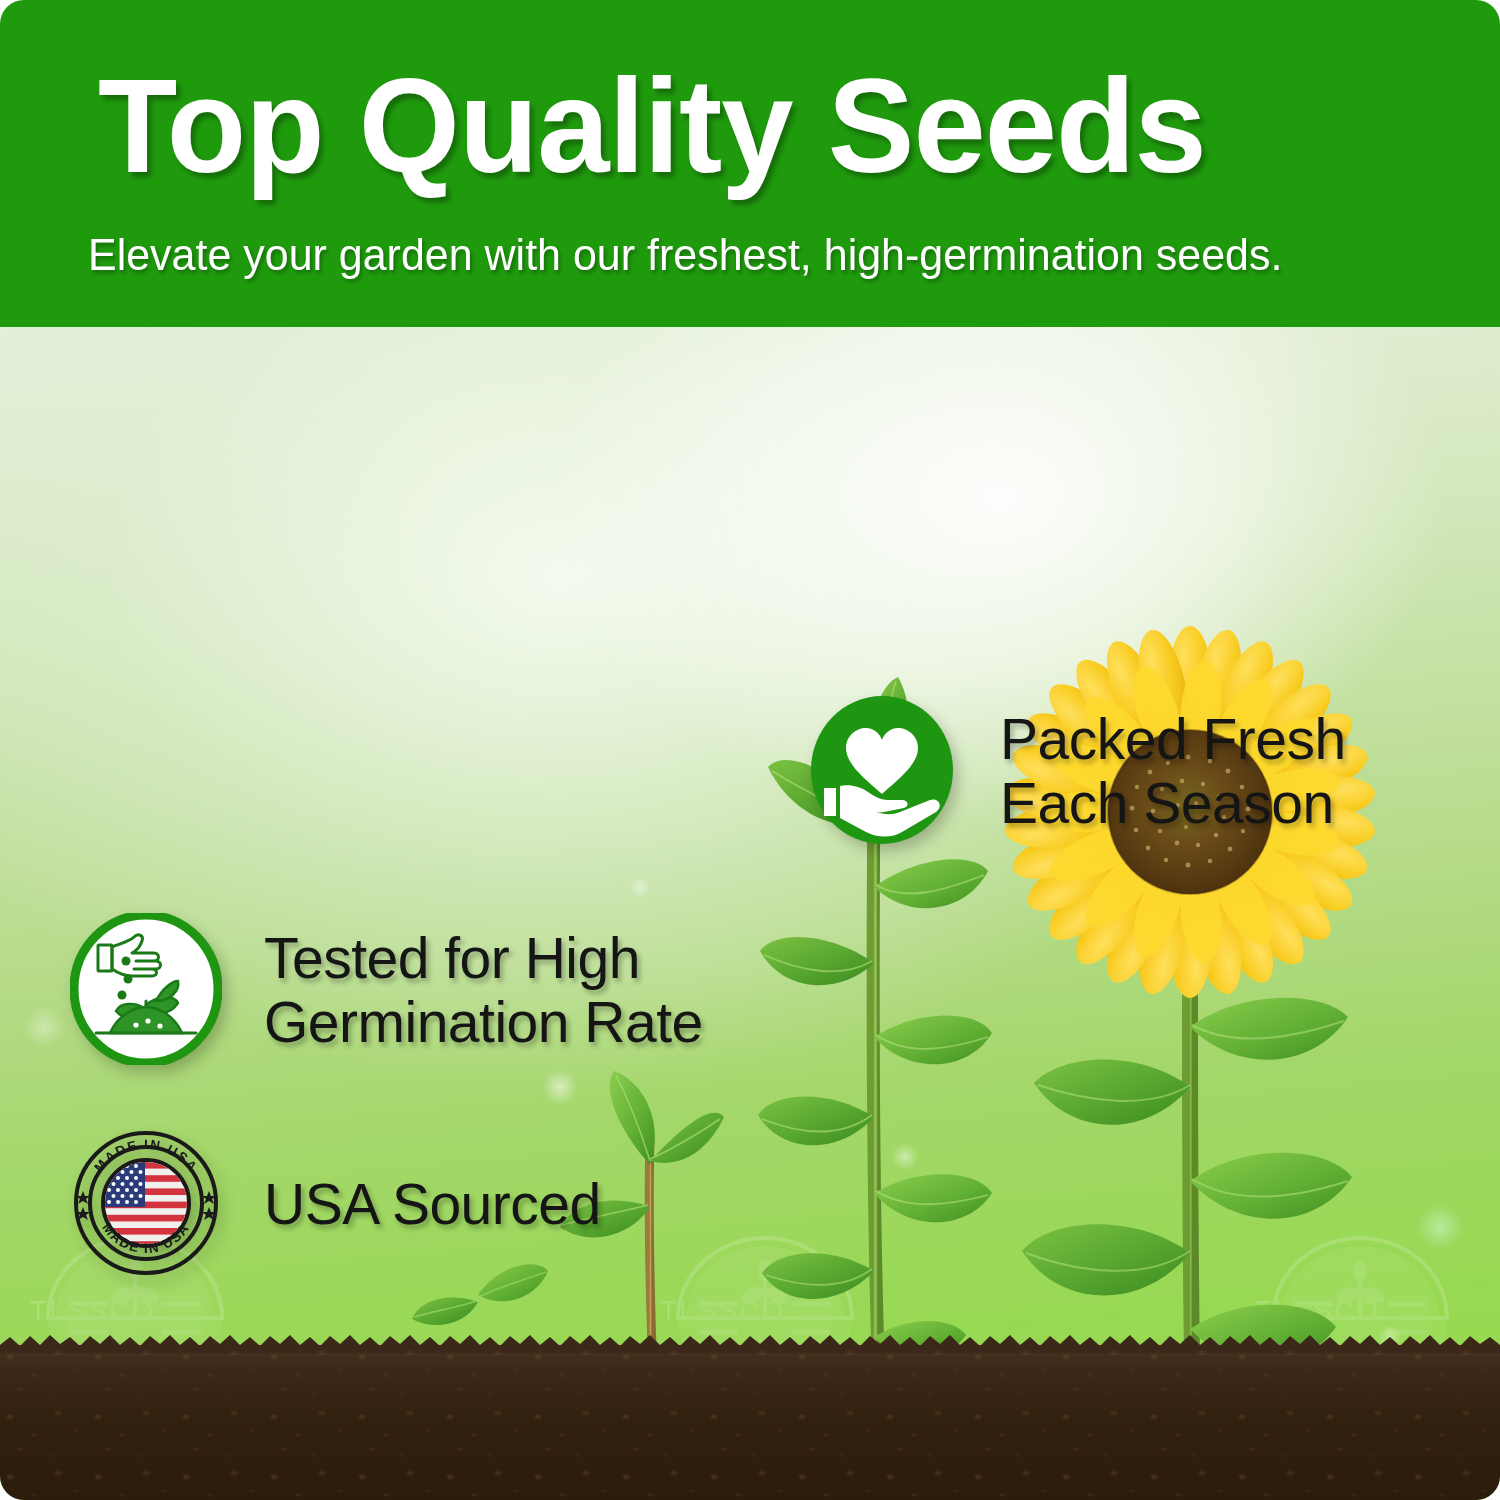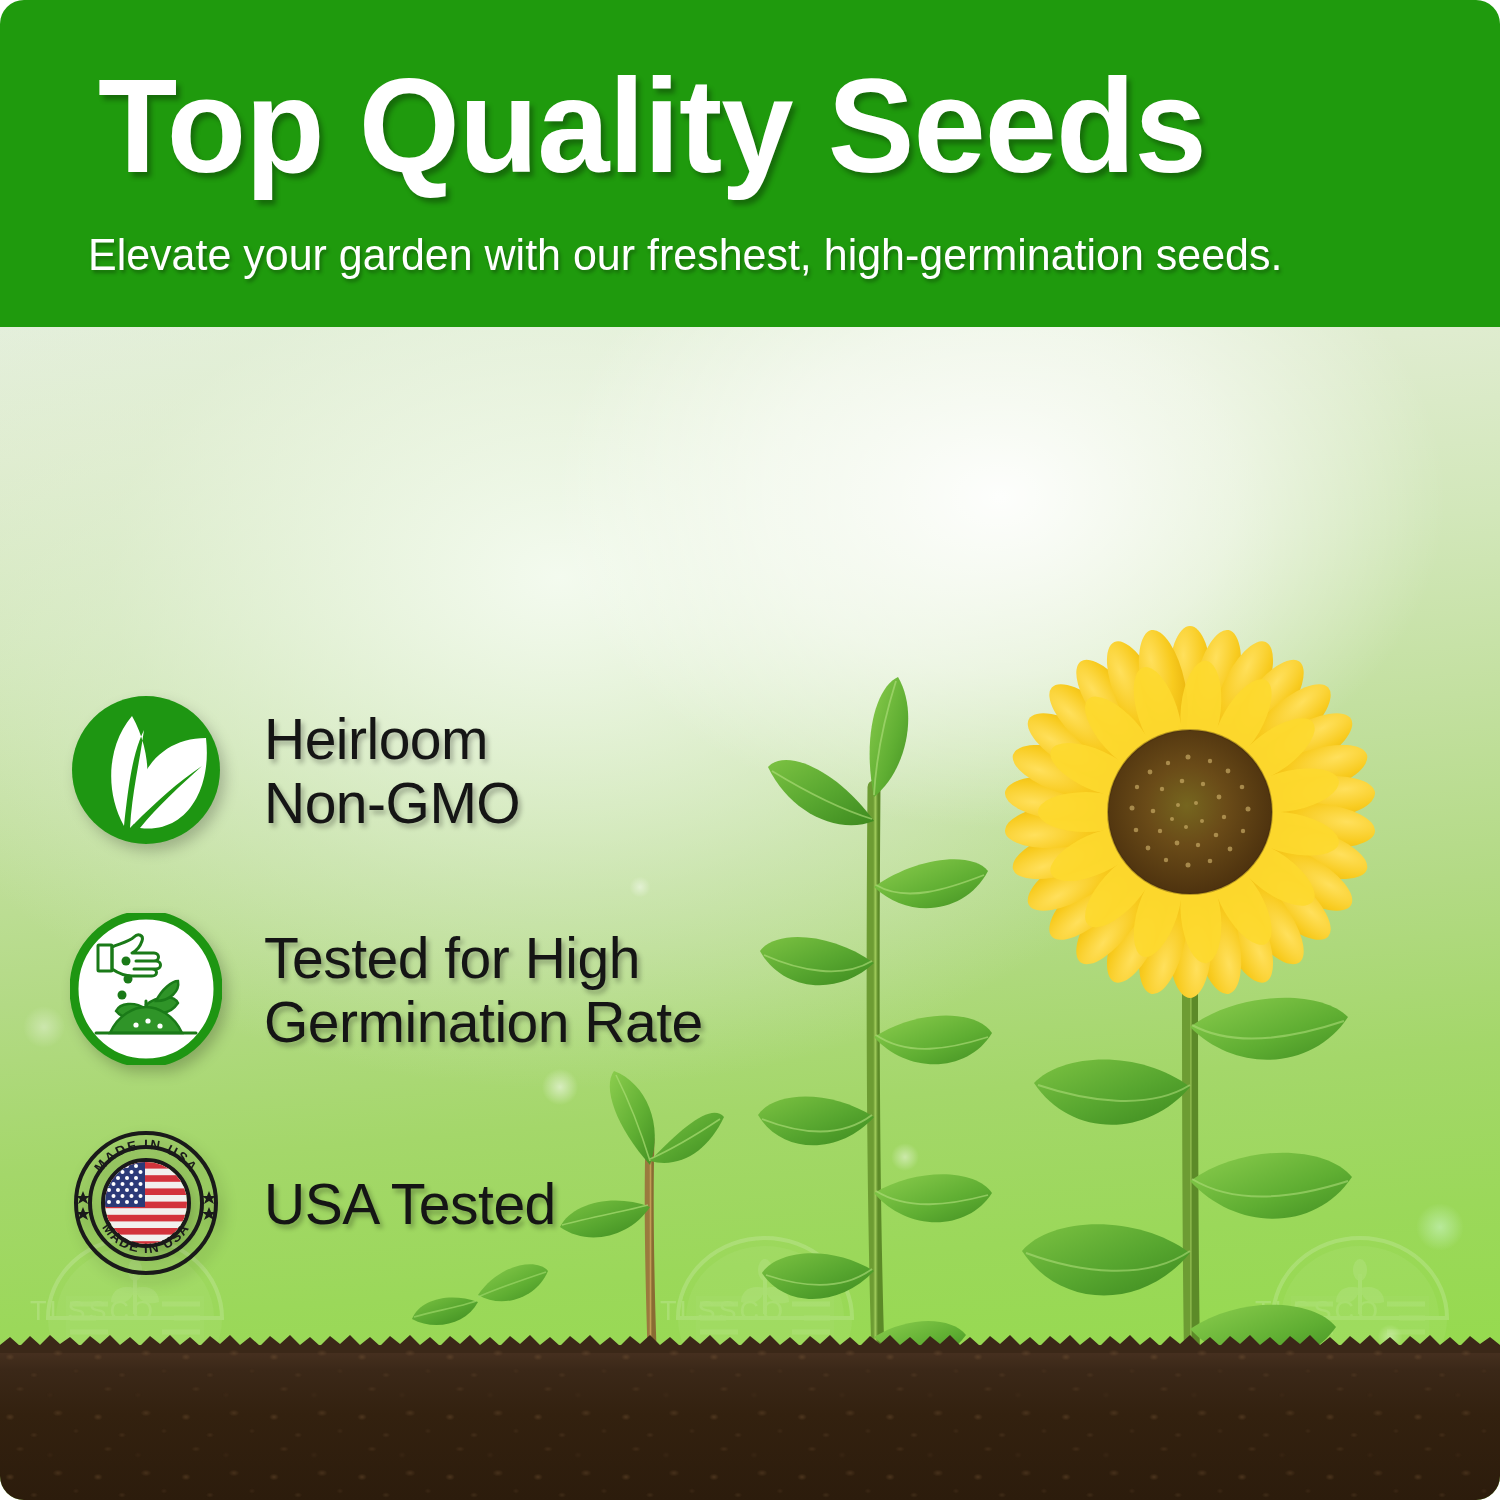--- a/index.html
+++ b/index.html
@@ -504,32 +504,33 @@
       </g>
     </svg>
 
     <div class="soil">
       <svg class="soil-top" viewBox="0 0 1500 22" preserveAspectRatio="none">
         <path d="M0 22 L0 14 L10 6 L20 15 L30 5 L40 14 L50 4 L60 13 L70 6 L80 15 L90 5 L100 13 L110 4 L120 14 L130 6 L140 15 L150 5 L160 13 L170 4 L180 14 L190 6 L200 15 L210 5 L220 13 L230 4 L240 14 L250 6 L260 15 L270 5 L280 13 L290 4 L300 14 L310 6 L320 15 L330 5 L340 13 L350 4 L360 14 L370 6 L380 15 L390 5 L400 13 L410 4 L420 14 L430 6 L440 15 L450 5 L460 13 L470 4 L480 14 L490 6 L500 15 L510 5 L520 13 L530 4 L540 14 L550 6 L560 15 L570 5 L580 13 L590 4 L600 14 L610 6 L620 15 L630 5 L640 13 L650 4 L660 14 L670 6 L680 15 L690 5 L700 13 L710 4 L720 14 L730 6 L740 15 L750 5 L760 13 L770 4 L780 14 L790 6 L800 15 L810 5 L820 13 L830 4 L840 14 L850 6 L860 15 L870 5 L880 13 L890 4 L900 14 L910 6 L920 15 L930 5 L940 13 L950 4 L960 14 L970 6 L980 15 L990 5 L1000 13 L1010 4 L1020 14 L1030 6 L1040 15 L1050 5 L1060 13 L1070 4 L1080 14 L1090 6 L1100 15 L1110 5 L1120 13 L1130 4 L1140 14 L1150 6 L1160 15 L1170 5 L1180 13 L1190 4 L1200 14 L1210 6 L1220 15 L1230 5 L1240 13 L1250 4 L1260 14 L1270 6 L1280 15 L1290 5 L1300 13 L1310 4 L1320 14 L1330 6 L1340 15 L1350 5 L1360 13 L1370 4 L1380 14 L1390 6 L1400 15 L1410 5 L1420 13 L1430 4 L1440 14 L1450 6 L1460 15 L1470 5 L1480 13 L1490 6 L1500 14 L1500 22 Z" fill="#3b2818"></path>
       </svg>
       <div class="soil-tex"></div>
     </div>
 
-    <div class="feature" id="feat-0">
+
+    <div class="feature" id="feat-1">
       <div class="feature-icon">
         <svg width="152" height="152" viewBox="0 0 152 152">
-          <circle cx="76" cy="76" r="74" fill="#1e9612"></circle>
-          <path d="M62 22 C38 50 34 96 54 132 C58 96 62 60 74 36 C70 66 62 98 60 134 C80 116 86 64 62 22 Z" fill="#ffffff"></path>
-          <path d="M136 44 C92 44 62 78 64 130 C86 108 108 88 132 72 C110 92 88 112 70 134 C116 140 142 96 136 44 Z" fill="#ffffff"></path>
+          <ellipse cx="76" cy="76" rx="71" ry="74" fill="#1e9612"></ellipse>
+          <path d="M76 100 C58 84 40 70 40 54 C40 42 50 34 60 34 C68 34 74 40 76 46 C78 40 84 34 92 34 C102 34 112 42 112 54 C112 70 94 84 76 100 Z" fill="#ffffff"></path>
+          <path d="M18 94 L30 94 L30 122 L18 122 Z" fill="#ffffff"></path>
+          <path d="M34 92 C42 90 54 92 62 98 C68 102 74 106 82 106 L96 106 C102 106 104 112 98 114 L78 118 C72 119 68 118 64 116 C74 120 84 122 94 118 L124 106 C132 103 138 112 130 118 L96 138 C86 144 72 144 60 138 L34 124 Z" fill="#ffffff"></path>
         </svg>
       </div>
-      <div class="feature-label">Heirloom
-Non-GMO</div>
+      <div class="feature-label">Packed Fresh
+Each Season</div>
     </div>
-
 
     <div class="feature" id="feat-2">
       <div class="feature-icon">
         <svg width="152" height="152" viewBox="0 0 152 152">
           <ellipse cx="76" cy="76" rx="72" ry="74" fill="#ffffff"></ellipse>
           <ellipse cx="76" cy="76" rx="72" ry="74" fill="none" stroke="#1e9612" stroke-width="9"></ellipse>
           <g stroke="#1a7a18" stroke-width="3" fill="none" stroke-linejoin="round" stroke-linecap="round">
             <rect x="28" y="32" width="14" height="26" rx="1"></rect>
             <path d="M42 34 C52 30 60 28 64 24 C68 20 74 22 72 28 C70 34 66 38 62 40 L84 40 C90 40 90 48 84 48 L66 48 L86 48 C92 48 92 56 86 56 L64 56 L82 56 C88 56 88 63 82 63 L62 63 C54 63 48 60 42 56 Z"></path>
           </g>
@@ -618,17 +619,17 @@
             <textPath href="#arcBot" startOffset="50%" text-anchor="middle">MADE IN USA</textPath>
           </text>
           <g fill="#1a1a1a">
             <polygon points="13,64 15,69 20,69 16,72 18,77 13,74 8,77 10,72 6,69 11,69"></polygon>
             <polygon points="13,80 15,85 20,85 16,88 18,93 13,90 8,93 10,88 6,85 11,85"></polygon>
             <polygon points="139,64 141,69 146,69 142,72 144,77 139,74 134,77 136,72 132,69 137,69"></polygon>
             <polygon points="139,80 141,85 146,85 142,88 144,93 139,90 134,93 136,88 132,85 137,85"></polygon>
           </g>
         </svg>
       </div>
-      <div class="feature-label">USA Tested</div>
+      <div class="feature-label">USA Sourced</div>
     </div>
 
   </div>
 </div>
 
 </body></html>

